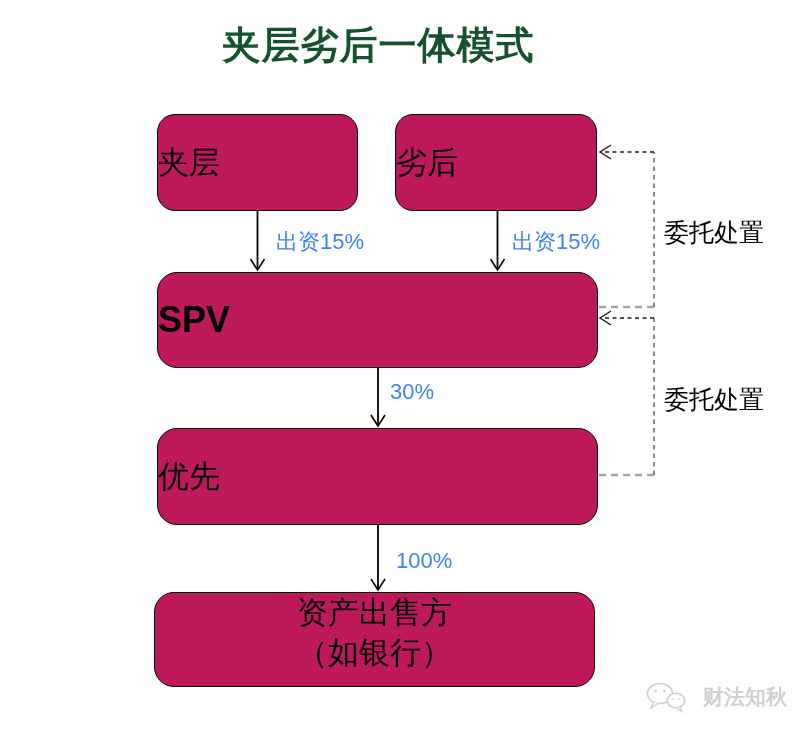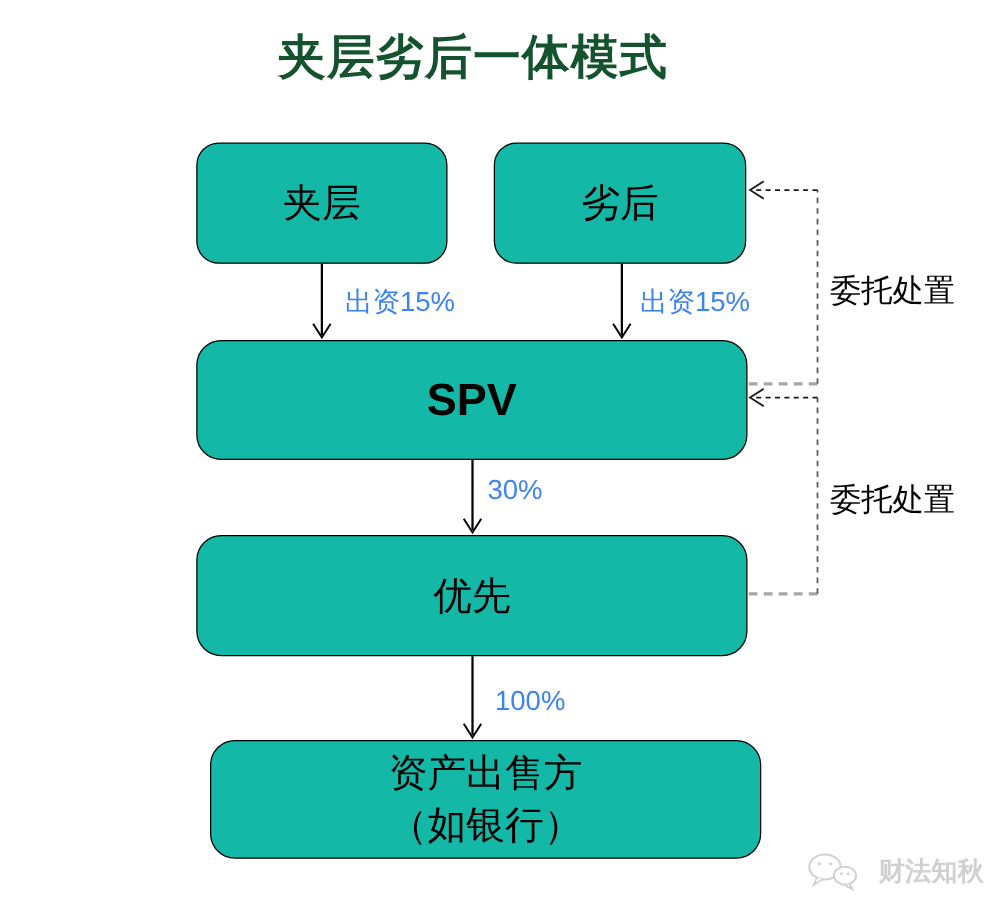--- a/index.html
+++ b/index.html
@@ -24,37 +24,36 @@
     font-size: 38px;
     font-weight: 700;
     color: #14532d;
     letter-spacing: 1px;
     font-family: "Liberation Sans", sans-serif;
   }
   .box {
     position: absolute;
     box-sizing: border-box;
     border: 1.5px solid #000000;
-    background: #14b8a6;
+    background: #be185d;
     display: flex;
     align-items: center;
-    justify-content: center;
     color: #000000;
     font-family: "Liberation Serif", serif;
     font-size: 31px;
   }
   .box-mezzanine { left: 157px; top: 114px; width: 201px; height: 97px; border-radius: 18px; }
   .box-subordinate { left: 395px; top: 114px; width: 202px; height: 97px; border-radius: 18px; }
   .box-spv {
     left: 157px; top: 272px; width: 441px; height: 96px; border-radius: 20px;
     font-family: "Liberation Sans", sans-serif; font-weight: 700; font-size: 36px;
   }
   .box-senior { left: 157px; top: 428px; width: 441px; height: 97px; border-radius: 20px; }
   .box-seller {
-    left: 168px; top: 592px; width: 441px; height: 95px; border-radius: 20px;
+    left: 154px; top: 592px; width: 441px; height: 95px; border-radius: 20px;
     flex-direction: column; line-height: 1.3;
   }
   .edge-label {
     position: absolute;
     color: #3b82f6;
     font-size: 22px;
     font-family: "Liberation Sans", sans-serif;
     white-space: nowrap;
   }
   .entrust-label {

